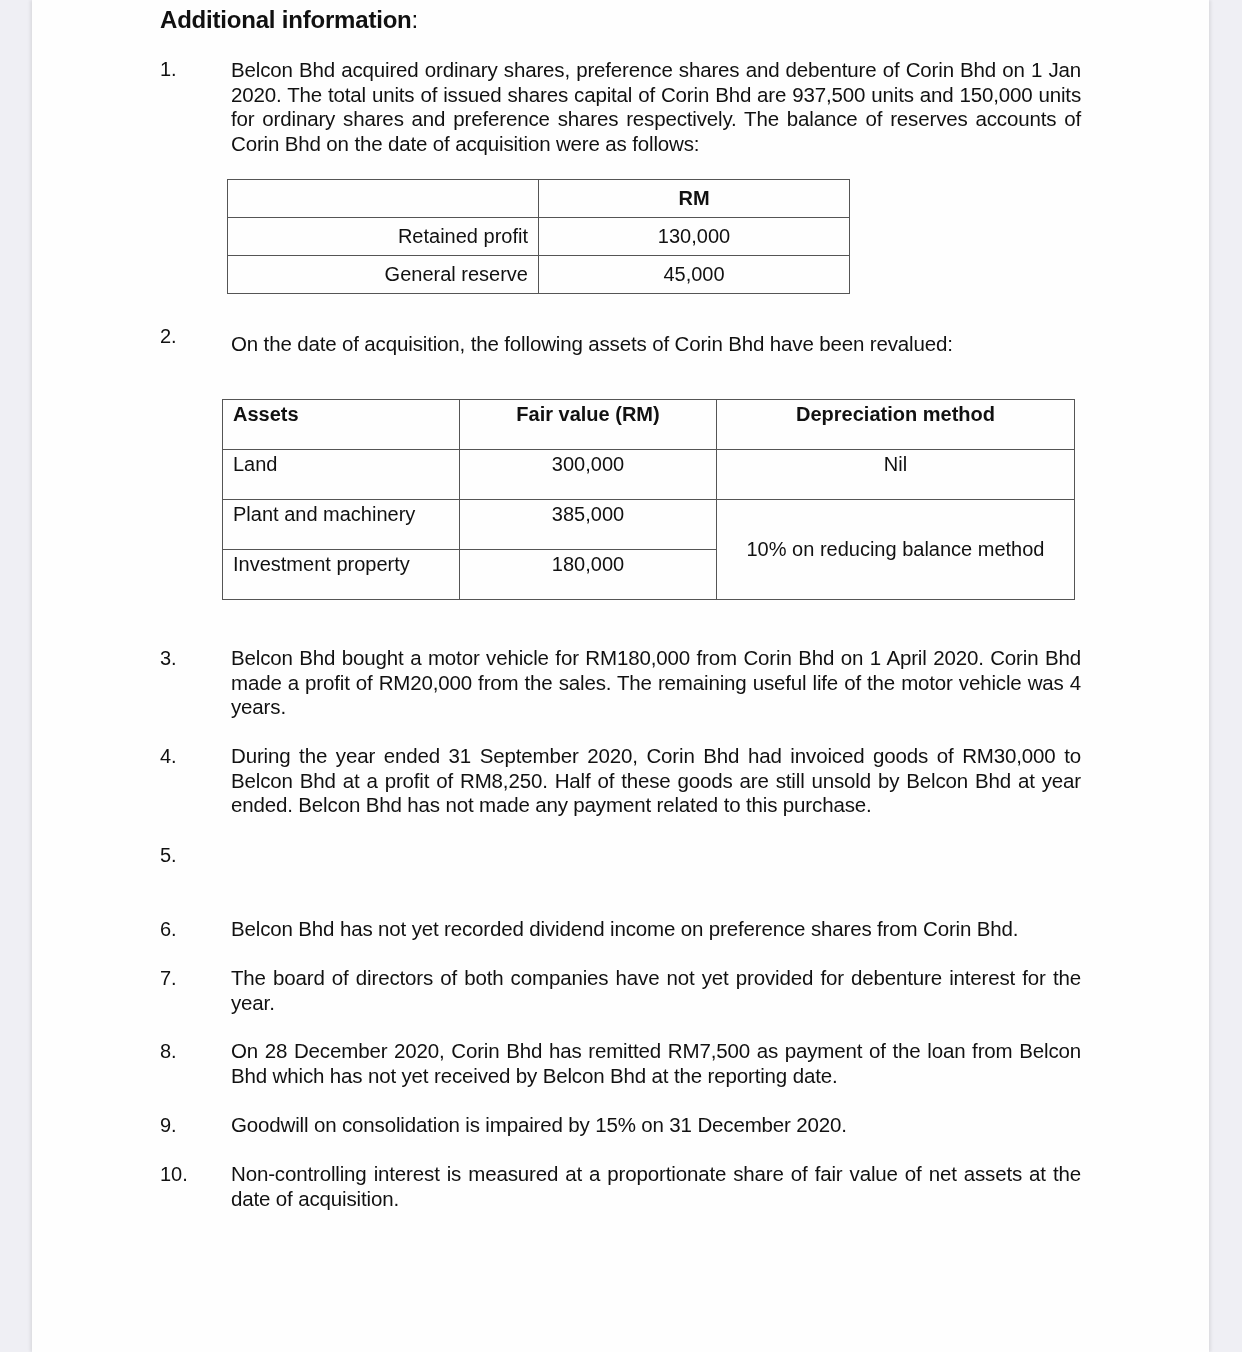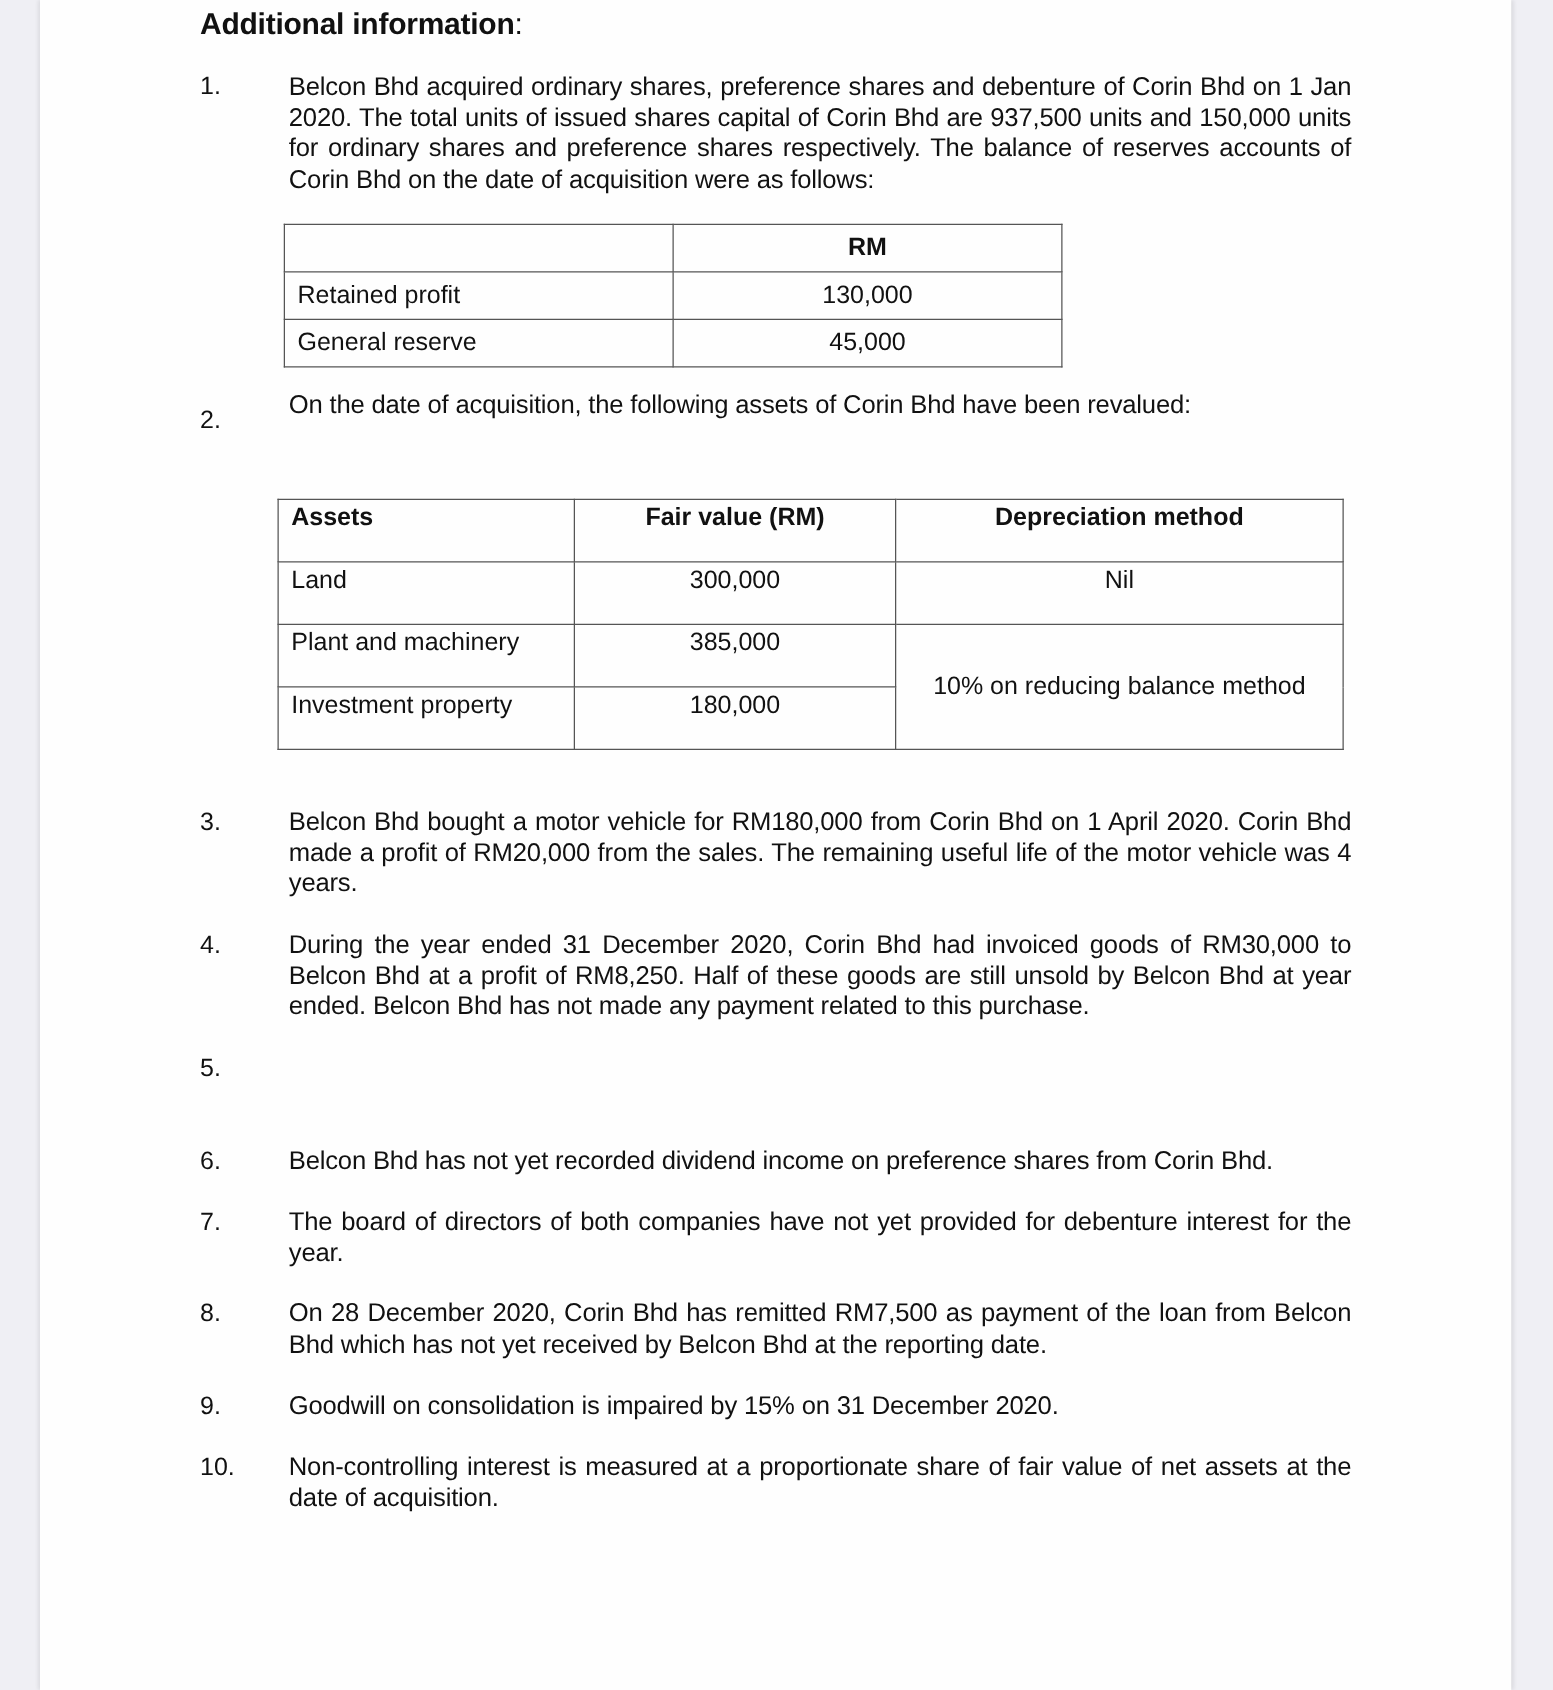--- a/index.html
+++ b/index.html
@@ -21,21 +21,21 @@
     .para {
       position:absolute; left:199px; width:850px;
       font-size:20.5px; line-height:24.7px; text-align:justify;
       letter-spacing:-0.15px;
     }
     table { border-collapse:collapse; position:absolute; font-size:20px; }
     td, th { border:1.5px solid #555; padding:0 10px; font-weight:normal; }
     th { font-weight:bold; }
     .t1 { left:195px; top:179px; width:623px; }
     .t1 td, .t1 th { height:37px; }
-    .t1 .c1 { width:290px; text-align:left; }
+    .t1 .c1 { width:290px; text-align:right; }
     .t1 .c2 { text-align:center; }
     .t2 { left:190px; top:371px; width:853px;margin-top:28px; }
     .t2 th, .t2 td { vertical-align:top; padding-top:3px; }
     .t2 .c1 { width:216px; text-align:left; }
     .t2 .c2 { width:236px; text-align:center; }
     .t2 .c3 { text-align:center; }
     .t2 .rh { height:46px; }
     .t2 td.merged { vertical-align:middle; padding-top:0; }
   </style>
 </head>
@@ -59,21 +59,21 @@
       <td class="c2">130,000</td>
     </tr>
     <tr>
       <td class="c1">General reserve</td>
       <td class="c2">45,000</td>
     </tr>
   </tbody>
     </table>
 
   <div class="num" style="top:325px">2.</div>
-  <div class="para" style="top:312px">On the date of acquisition, the following assets of Corin Bhd have been revalued:</div>
+  <div class="para" style="top:332px">On the date of acquisition, the following assets of Corin Bhd have been revalued:</div>
 
   <table class="t2">
     <tbody>
         <tr>
       <th class="c1 rh" style="text-align:left">Assets</th>
       <th class="c2 rh">Fair value (RM)</th>
       <th class="c3 rh">Depreciation method</th>
     </tr>
     <tr>
       <td class="c1 rh">Land</td>
@@ -90,21 +90,21 @@
       <td class="c2 rh">180,000</td>
     </tr>
   </tbody>
     </table>
 
 
   <div class="num" style="top:647px">3.</div>
   <div class="para" style="top:646px">Belcon Bhd bought a motor vehicle for RM180,000 from Corin Bhd on 1 April 2020. Corin Bhd made a profit of RM20,000 from the sales. The remaining useful life of the motor vehicle was 4 years.</div>
 
   <div class="num" style="top:745px">4.</div>
-  <div class="para" style="top:744px">During the year ended 31 December 2020, Corin Bhd had invoiced goods of RM30,000 to Belcon Bhd at a profit of RM8,250. Half of these goods are still unsold by Belcon Bhd at year ended. Belcon Bhd has not made any payment related to this purchase.</div>
+  <div class="para" style="top:744px">During the year ended 31 September 2020, Corin Bhd had invoiced goods of RM30,000 to Belcon Bhd at a profit of RM8,250. Half of these goods are still unsold by Belcon Bhd at year ended. Belcon Bhd has not made any payment related to this purchase.</div>
 
   <div class="num" style="top:844px">5.</div>
 
   <div class="num" style="top:918px">6.</div>
   <div class="para" style="top:917px">Belcon Bhd has not yet recorded dividend income on preference shares from Corin Bhd.</div>
 
   <div class="num" style="top:967px">7.</div>
   <div class="para" style="top:966px">The board of directors of both companies have not yet provided for debenture interest for the year.</div>
 
   <div class="num" style="top:1040px">8.</div>

